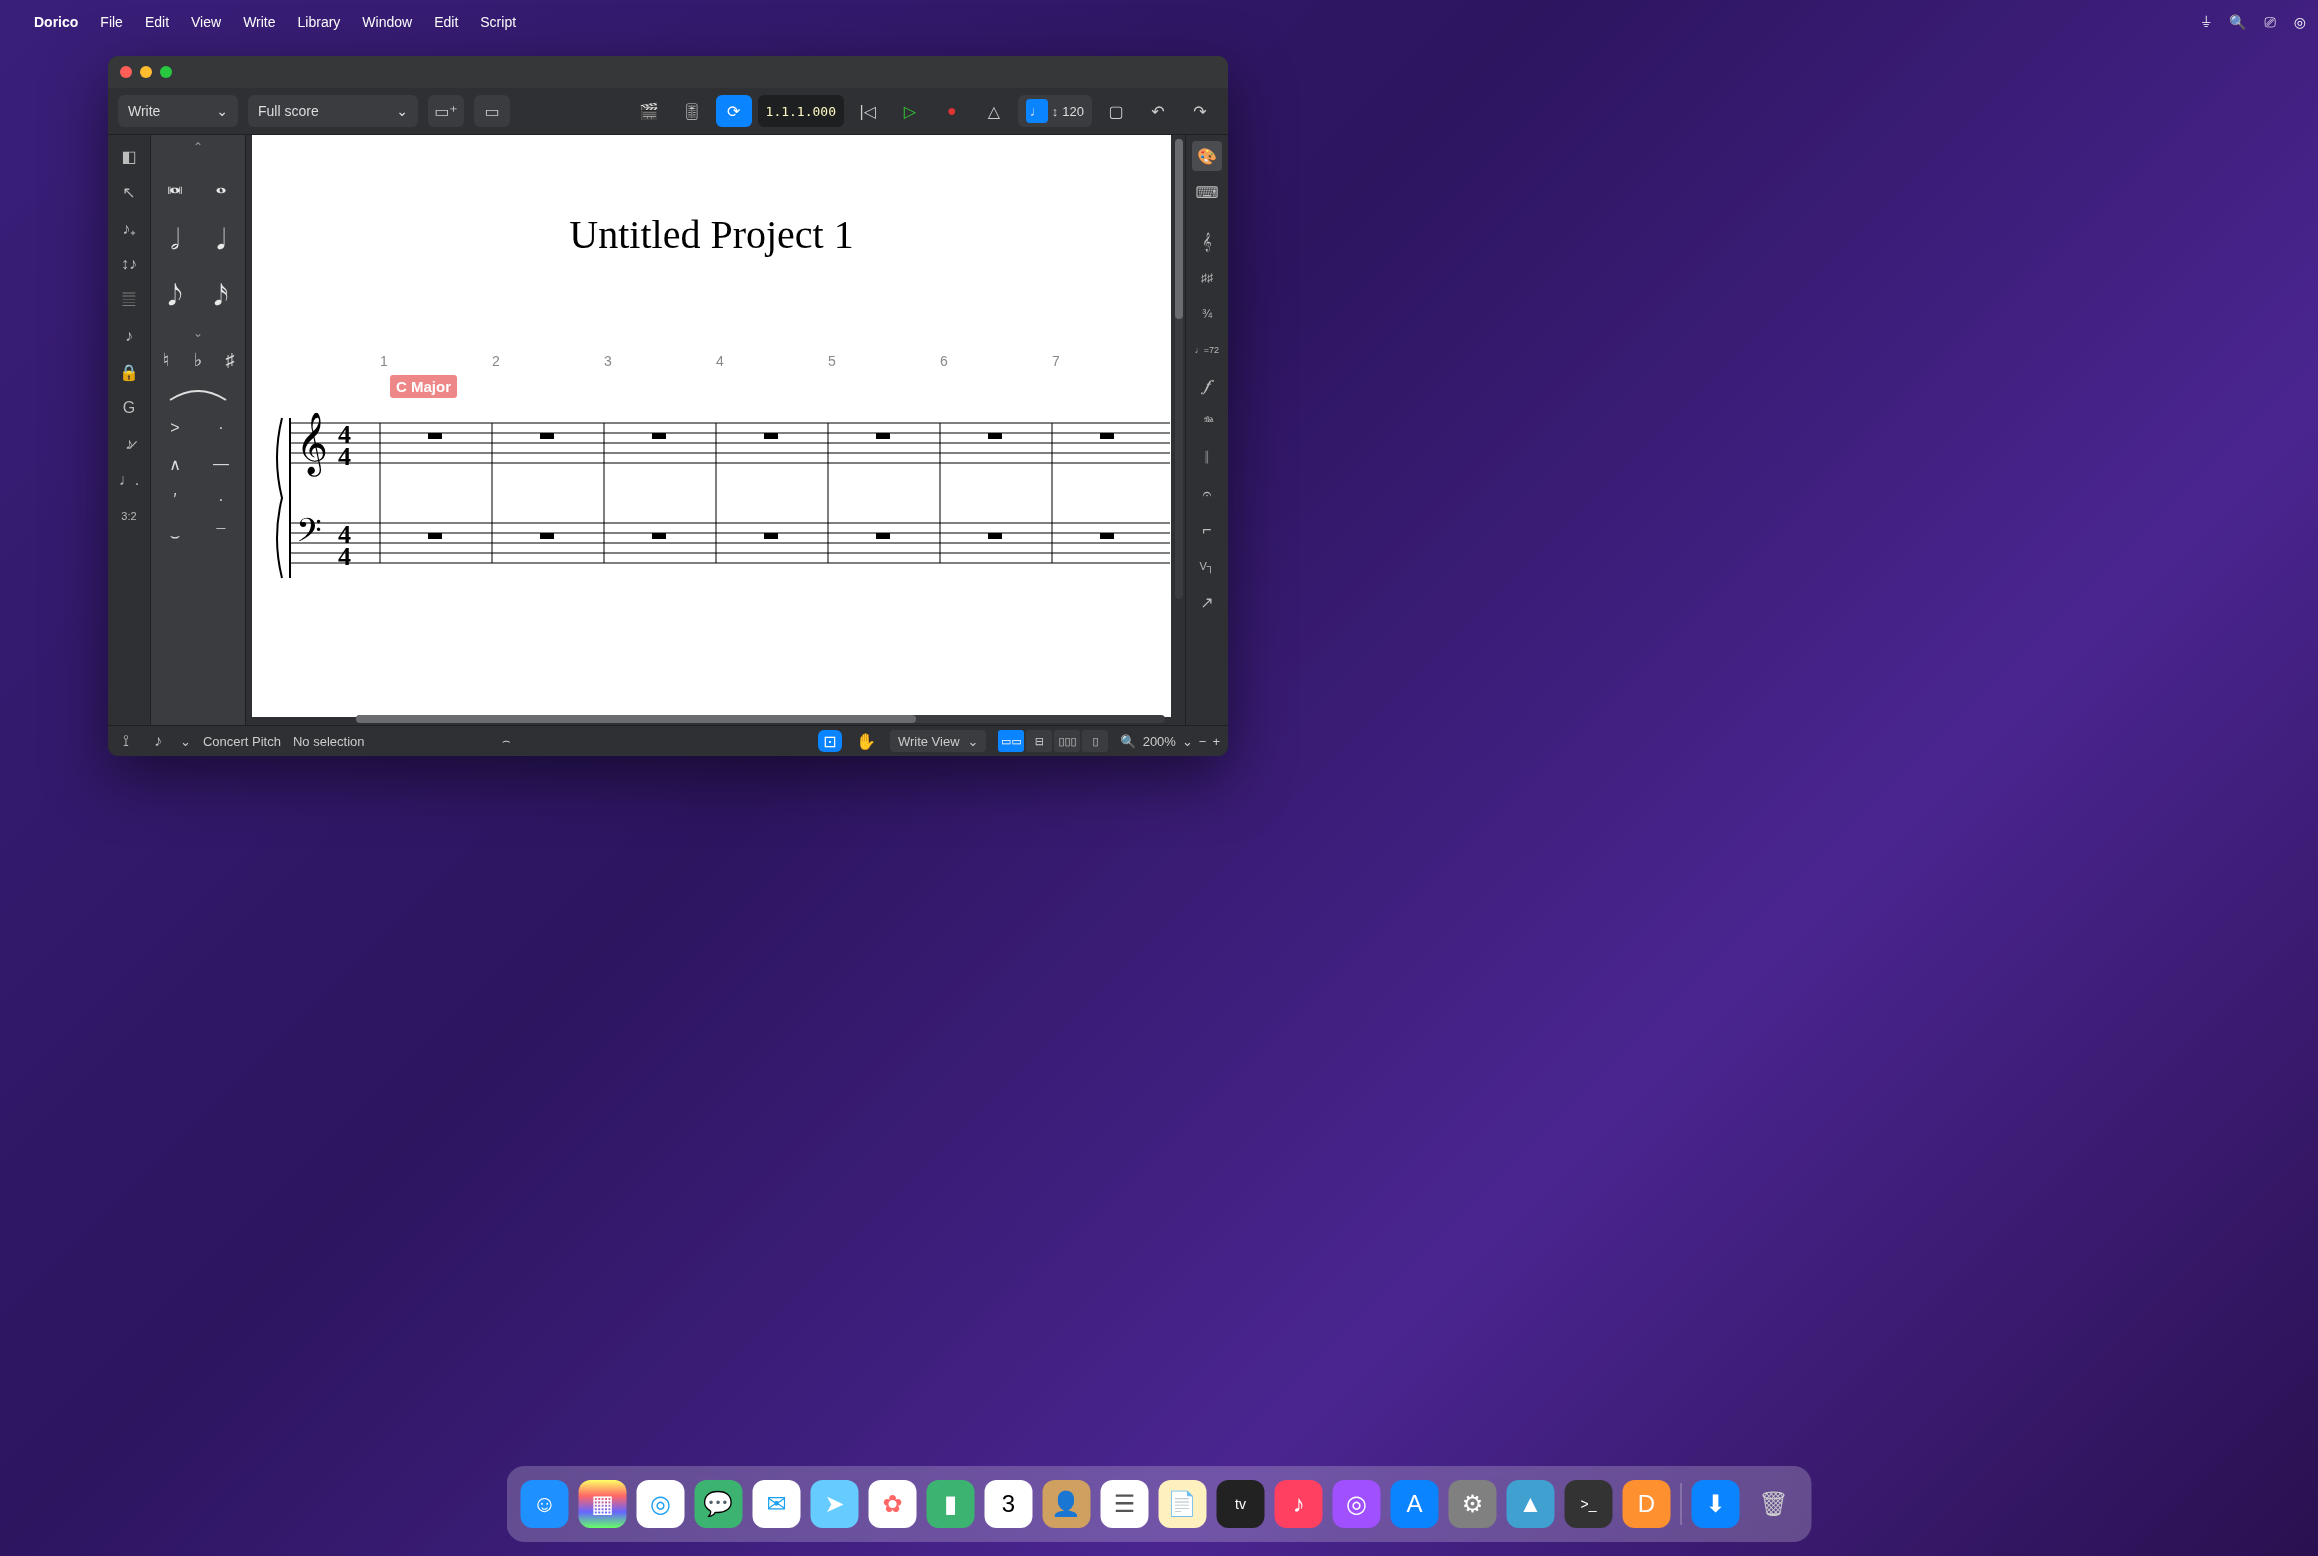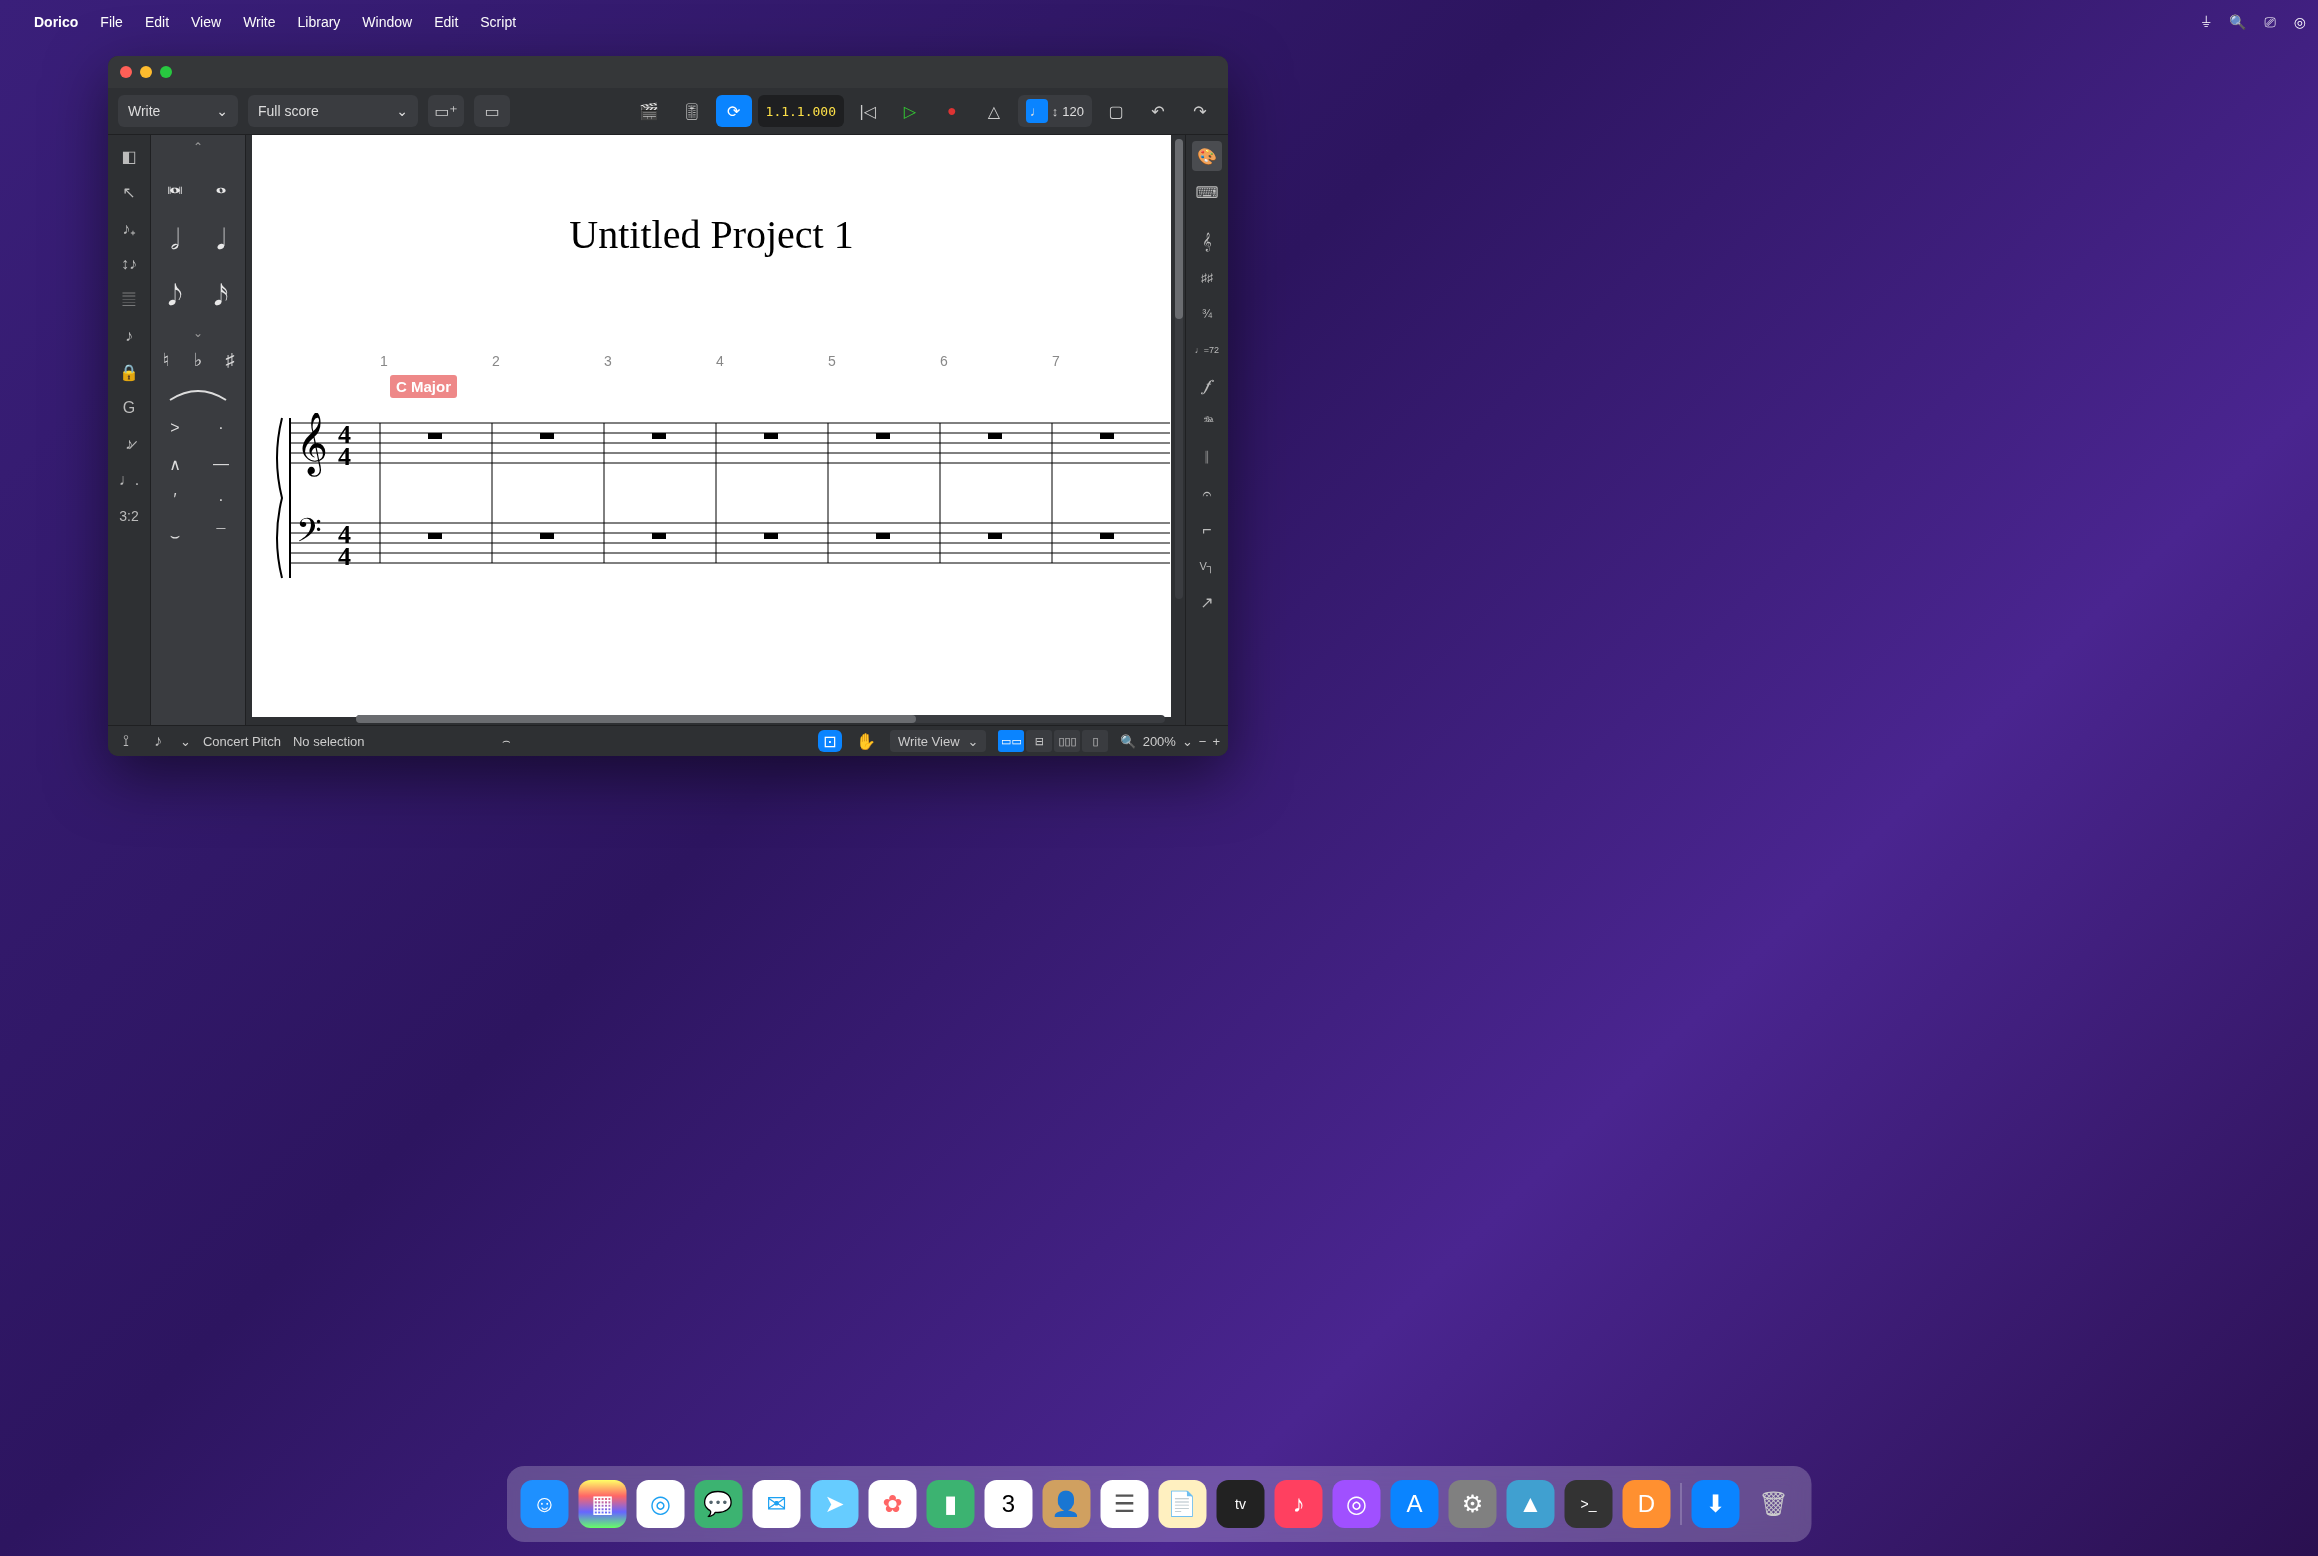--- a/index.html
+++ b/index.html
@@ -17,21 +17,21 @@
   .title{position:absolute;left:0;right:0;text-align:center;color:#cfcfcf;font-size:13px;font-weight:600}
   .toolbar{height:46px;background:#2e3033;display:flex;align-items:center;padding:0 10px;gap:10px;border-bottom:1px solid #1f2022}
   .select{background:#3a3c40;border-radius:6px;height:32px;display:flex;align-items:center;justify-content:space-between;padding:0 10px;color:#ddd;font-size:14px}
   .select.mode{width:100px}
   .select.layout{width:150px}
   .btn{width:36px;height:32px;border-radius:6px;display:flex;align-items:center;justify-content:center;color:#ccc;font-size:16px}
   .btn.on{background:#0a84ff;color:#fff}
   .btn.dark{background:#3a3c40}
   .flexgap{flex:1}
   .transport{display:flex;gap:6px;align-items:center}
-  .timecode{background:#1e1f21;border-radius:6px;height:32px;width:86px;display:flex;align-items:center;justify-content:center;color:#fde047;font-size:13px;font-family:monospace}
+  .timecode{background:#1e1f21;border-radius:6px;height:32px;width:86px;display:flex;align-items:center;justify-content:center;color:#fef9c3;font-size:13px;font-family:monospace}
   .tempo{display:flex;align-items:center;gap:4px;background:#3a3c40;border-radius:6px;height:32px;padding:0 8px;color:#ddd;font-size:13px}
   .tempo .note{background:#0a84ff;border-radius:4px;width:22px;height:24px;display:flex;align-items:center;justify-content:center;font-size:14px}
   .content{flex:1;display:flex;min-height:0}
   .tools-left{width:42px;background:#2e3033;border-right:1px solid #1f2022;display:flex;flex-direction:column;align-items:center;padding:6px 0;gap:6px}
   .tool{width:30px;height:30px;display:flex;align-items:center;justify-content:center;border-radius:4px;color:#bbb;font-size:16px}
   .tool.on{background:#4a4c50;color:#fff}
   .notes-panel{width:94px;background:#3a3c40;border-right:1px solid #1f2022;display:flex;flex-direction:column;align-items:center;padding:4px 0;gap:2px}
   .notes-panel .arrow{color:#999;font-size:12px;height:16px;display:flex;align-items:center}
   .note-row{display:flex;gap:4px}
   .note-cell{width:42px;height:54px;display:flex;align-items:center;justify-content:center;color:#e8e8e8;font-size:28px;font-family:serif;border-radius:4px}
@@ -133,21 +133,21 @@
       <div class="tool">◧</div>
       <div class="tool">↖</div>
       <div class="tool">♪₊</div>
       <div class="tool">↕♪</div>
       <div class="tool">𝄚</div>
       <div class="tool">♪</div>
       <div class="tool">🔒</div>
       <div class="tool">G</div>
       <div class="tool">♪̷</div>
       <div class="tool">♩.</div>
-      <div class="tool" style="font-size:14px">3:2</div>
+      <div class="tool" style="font-size:11px">3:2</div>
     </div>
 
     <div class="notes-panel">
       <div class="arrow">⌃</div>
       <div class="note-row">
         <div class="note-cell">𝅜</div>
         <div class="note-cell">𝅝</div>
       </div>
       <div class="note-row">
         <div class="note-cell">𝅗𝅥</div>

